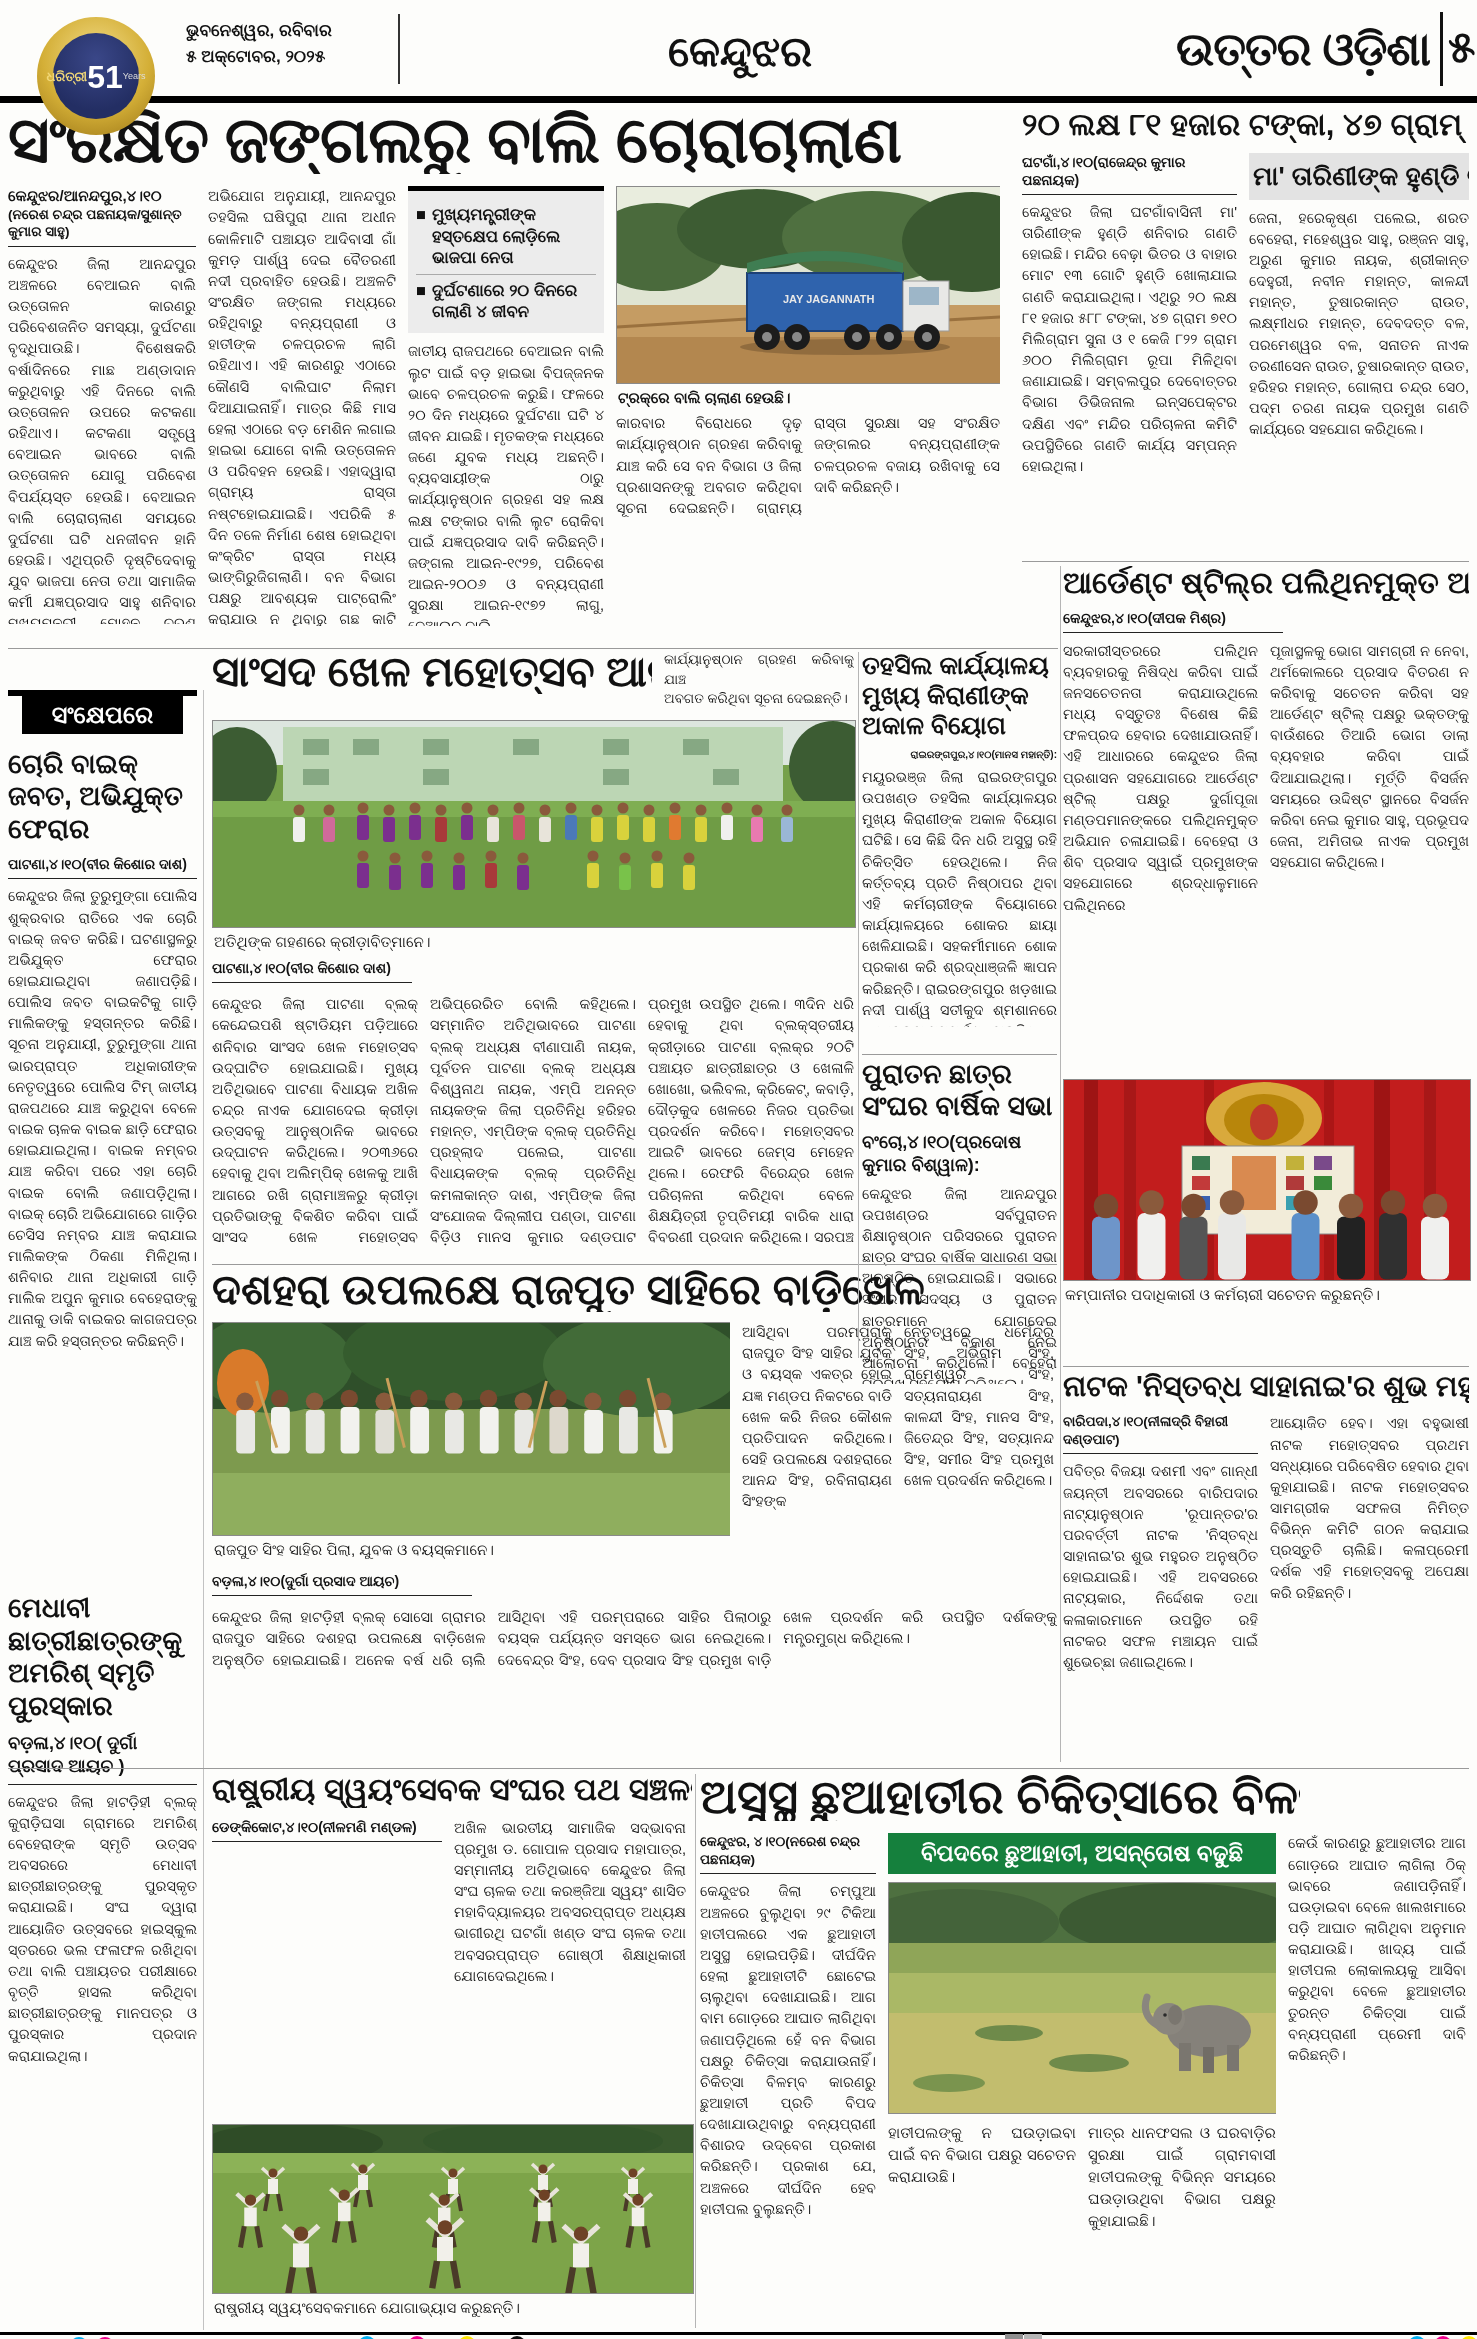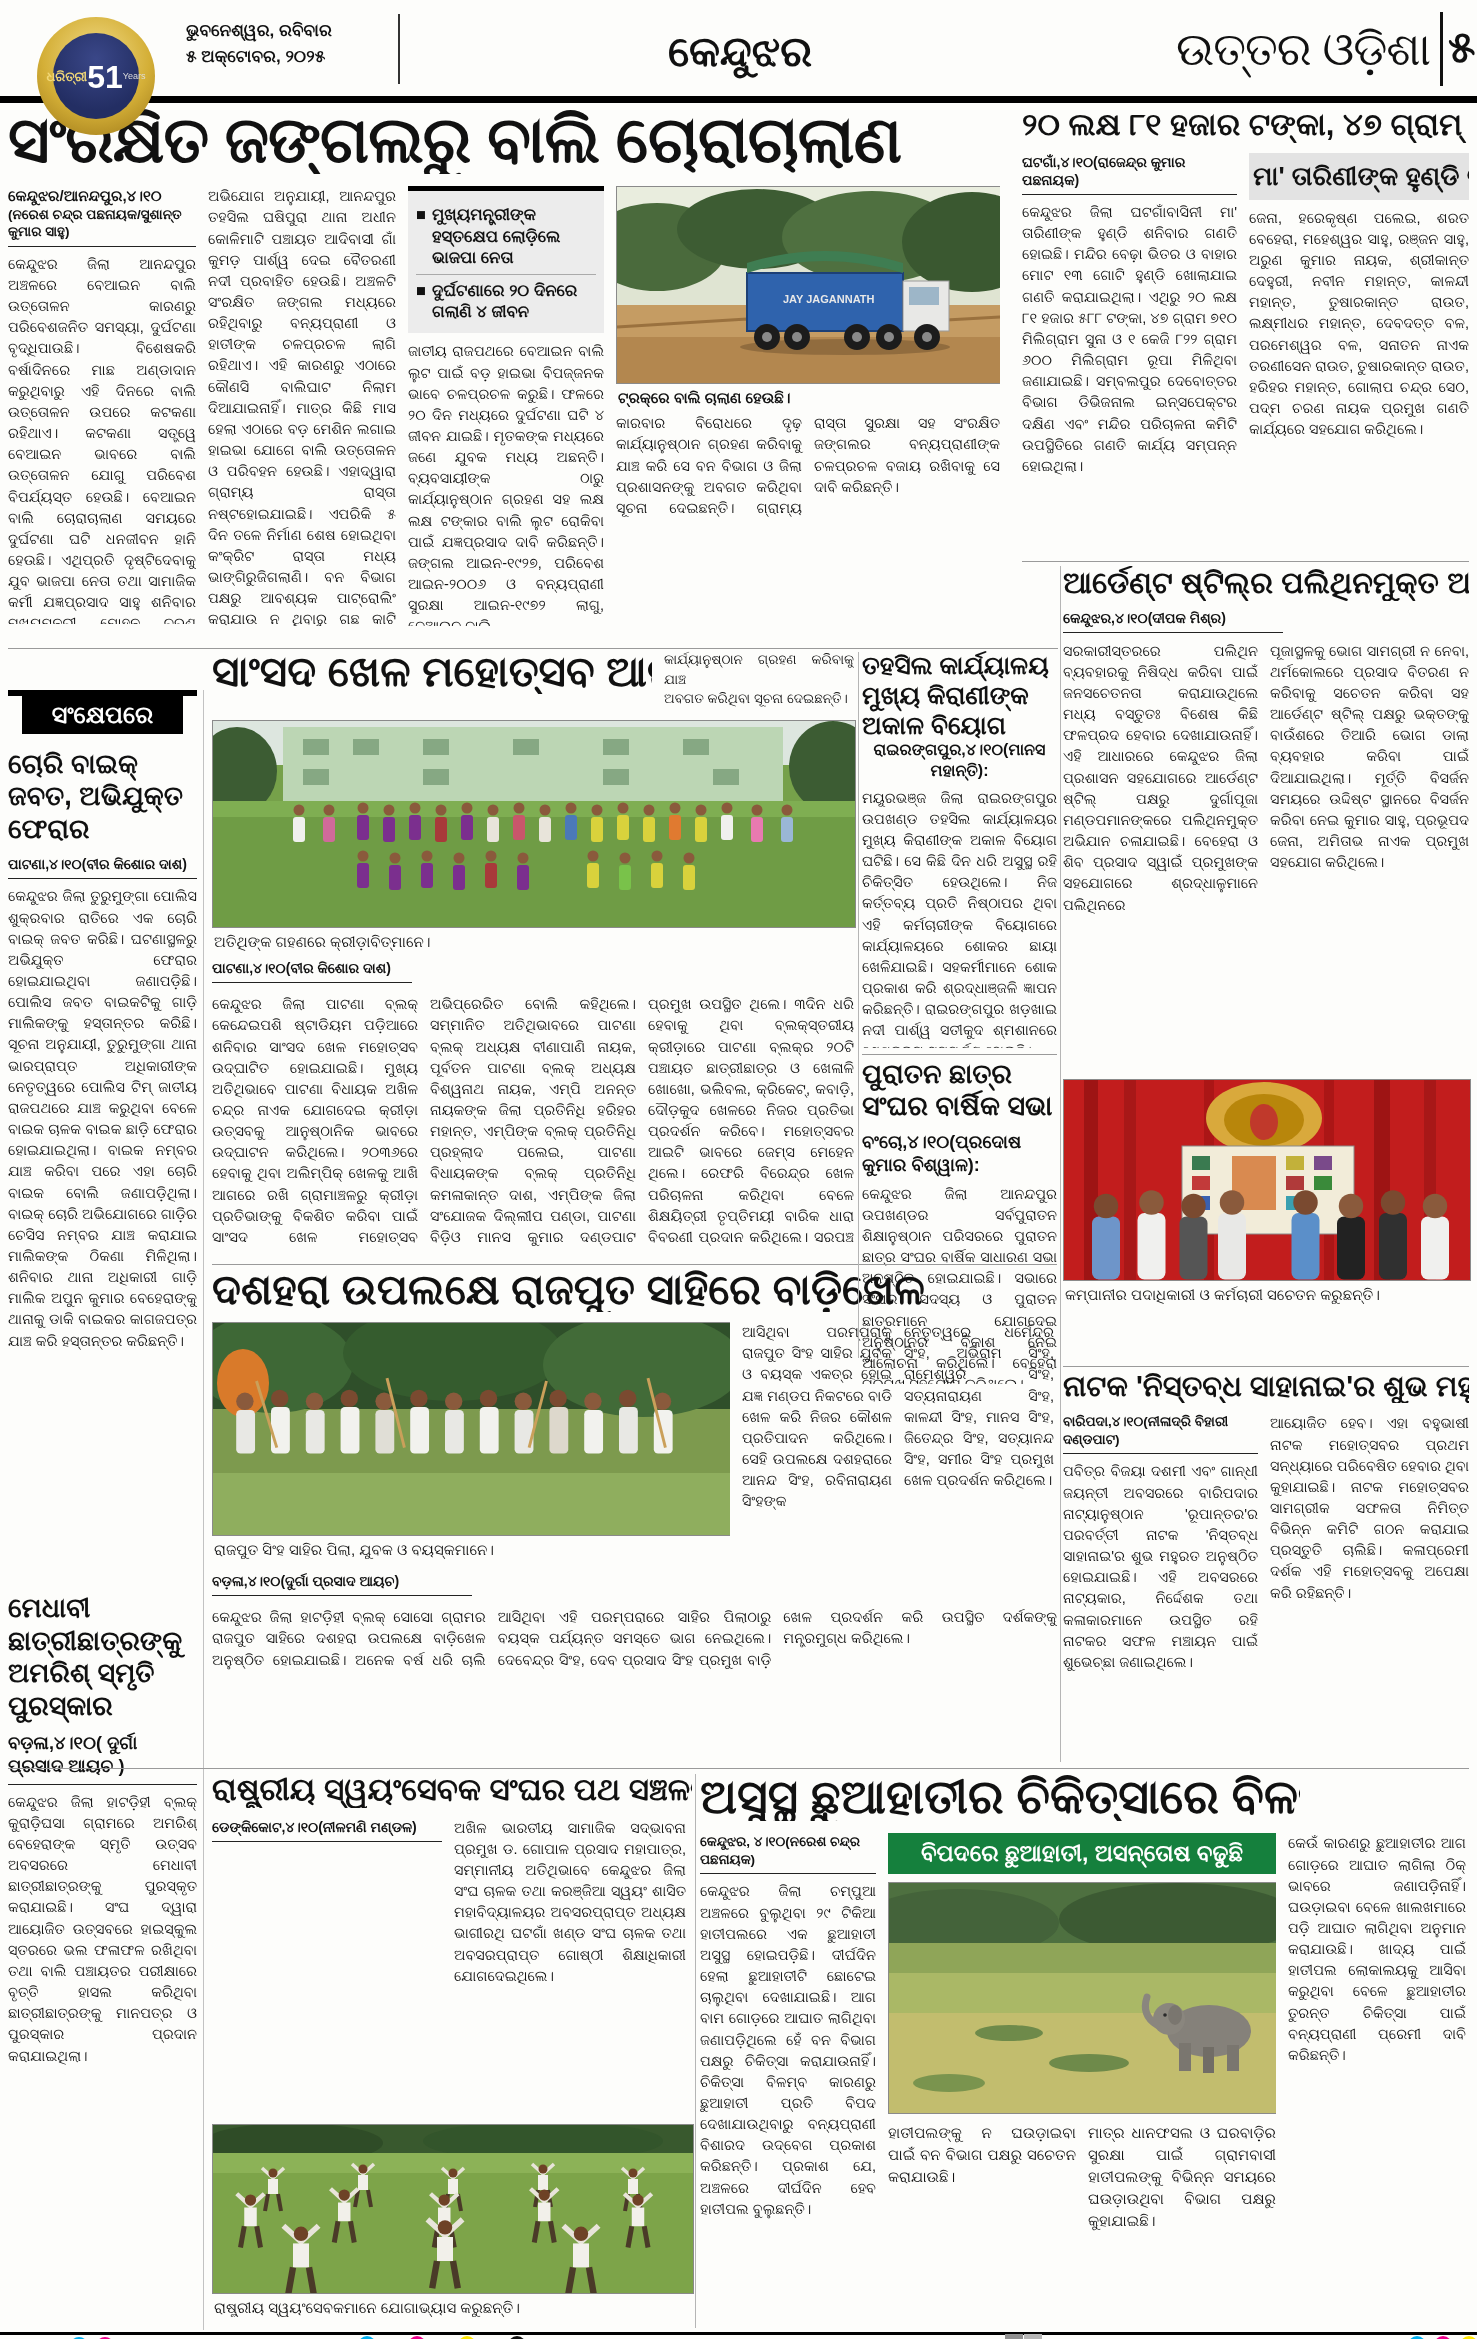--- a/index.html
+++ b/index.html
@@ -46,21 +46,21 @@
           <span style="font-size:9px;color:#ddd;">Years</span>
         </div>
       </div>
     </div>
     <div class="abs" style="left:186px;top:18px;width:200px;height:60px;font-weight:700;font-size:17px;line-height:1.5;">
       <div>ଭୁବନେଶ୍ୱର, ରବିବାର</div>
       <div>୫ ଅକ୍ଟୋବର, ୨୦୨୫</div>
     </div>
     <div class="abs" style="left:398px;top:14px;width:1.5px;height:70px;background:#333;"></div>
     <div class="abs" style="left:560px;top:28px;width:360px;text-align:center;font-size:42px;font-weight:800;">କେନ୍ଦୁଝର</div>
-    <div class="abs" style="left:1120px;top:22px;width:310px;text-align:right;font-size:46px;font-weight:400;letter-spacing:-1px;">ଉତ୍ତର ଓଡ଼ିଶା</div>
+    <div class="abs" style="left:1120px;top:22px;width:310px;text-align:right;font-size:46px;font-weight:700;letter-spacing:-1px;">ଉତ୍ତର ଓଡ଼ିଶା</div>
     <div class="abs" style="left:1440px;top:12px;width:2.5px;height:74px;background:#111;"></div>
     <div class="abs" style="left:1448px;top:22px;width:28px;font-size:44px;font-weight:800;">୫</div>
   </div>
   <div class="abs" style="left:0;top:96px;width:1477px;height:7px;background:#000;"></div>
 
   <section class="abs" style="left:8px;top:107px;width:1004px;height:538px;">
     <h1 class="hl-xl" style="width:1004px;">ସଂରକ୍ଷିତ ଜଙ୍ଗଲରୁ ବାଲି ଚୋରାଚାଲାଣ</h1>
     <div class="row" style="margin-top:12px;">
       <div class="col" style="width:188px;">
         <div class="byline">
@@ -213,21 +213,21 @@
     <div class="row" style="margin-top:8px;">
       <div class="col" style="width:200px;">
         <div class="byline" style="font-size:14px;">ପାଟଣା,୪।୧୦(ବୀର କିଶୋର ଦାଶ)</div>
       </div>
     </div>
     <div class="cols3 j" style="height:268px;margin-top:-46px;padding-top:50px;">କେନ୍ଦୁଝର ଜିଲା ପାଟଣା ବ୍ଲକ୍ କେନ୍ଦେଇପଶି ଷ୍ଟାଡିୟମ ପଡ଼ିଆରେ ଶନିବାର ସାଂସଦ ଖେଳ ମହୋତ୍ସବ ଉଦ୍‌ଘାଟିତ ହୋଇଯାଇଛି। ମୁଖ୍ୟ ଅତିଥିଭାବେ ପାଟଣା ବିଧାୟକ ଅଖିଳ ଚନ୍ଦ୍ର ନାଏକ ଯୋଗଦେଇ କ୍ରୀଡ଼ା ଉତ୍ସବକୁ ଆନୁଷ୍ଠାନିକ ଭାବରେ ଉଦ୍‌ଘାଟନ କରିଥିଲେ। ୨୦୩୬ରେ ହେବାକୁ ଥିବା ଅଲିମ୍ପିକ୍ ଖେଳକୁ ଆଖି ଆଗରେ ରଖି ଗ୍ରାମାଞ୍ଚଳରୁ କ୍ରୀଡ଼ା ପ୍ରତିଭାଙ୍କୁ ବିକଶିତ କରିବା ପାଇଁ ସାଂସଦ ଖେଳ ମହୋତ୍ସବ ଅଭିପ୍ରେରିତ ବୋଲି କହିଥିଲେ। ସମ୍ମାନିତ ଅତିଥିଭାବରେ ପାଟଣା ବ୍ଲକ୍ ଅଧ୍ୟକ୍ଷ ବୀଣାପାଣି ନାୟକ, ପୂର୍ବତନ ପାଟଣା ବ୍ଲକ୍ ଅଧ୍ୟକ୍ଷ ବିଶ୍ୱନାଥ ନାୟକ, ଏମ୍‌ପି ଅନନ୍ତ ନାୟକଙ୍କ ଜିଲା ପ୍ରତିନିଧି ହରିହର ମହାନ୍ତ, ଏମ୍‌ପିଙ୍କ ବ୍ଲକ୍ ପ୍ରତିନିଧି ପ୍ରହ୍ଲାଦ ପଲେଇ, ପାଟଣା ବିଧାୟକଙ୍କ ବ୍ଲକ୍ ପ୍ରତିନିଧି କମଳାକାନ୍ତ ଦାଶ, ଏମ୍‌ପିଙ୍କ ଜିଲା ସଂଯୋଜକ ଦିଲ୍ଲୀପ ପଣ୍ଡା, ପାଟଣା ବିଡ଼ିଓ ମାନସ କୁମାର ଦଣ୍ଡପାଟ ପ୍ରମୁଖ ଉପସ୍ଥିତ ଥିଲେ। ୩ଦିନ ଧରି ହେବାକୁ ଥିବା ବ୍ଲକ୍‌ସ୍ତରୀୟ କ୍ରୀଡ଼ାରେ ପାଟଣା ବ୍ଲକ୍‌ର ୨୦ଟି ପଞ୍ଚାୟତ ଛାତ୍ରୀଛାତ୍ର ଓ ଖେଳାଳି ଖୋଖୋ, ଭଲିବଲ, କ୍ରିକେଟ୍, କବାଡ଼ି, ଦୌଡ଼କୁଦ ଖେଳରେ ନିଜର ପ୍ରତିଭା ପ୍ରଦର୍ଶନ କରିବେ। ମହୋତ୍ସବର ଆଇଟି ଭାବରେ ଜେମ୍ସ ମେହେନ ଥିଲେ। ରେଫରି ବିରେନ୍ଦ୍ର ଖେଳ ପରିଚାଳନା କରିଥିବା ବେଳେ ଶିକ୍ଷୟିତ୍ରୀ ତୃପ୍ତିମୟୀ ବାରିକ ଧାରା ବିବରଣୀ ପ୍ରଦାନ କରିଥିଲେ। ସରପଞ୍ଚ ମୀନାକ୍ଷୀ ନାଏକ, ସ୍ଥାନୀୟ ନାଏକ, ପୋଲିସ ରାଉତ ମୁଣ୍ଡା ପ୍ରମୁଖ ସହଯୋଗ କରିଥିଲେ।</div>
   </section>
 
   <section class="abs" style="left:862px;top:650px;width:195px;height:402px;">
     <h3 class="hl-sm" style="font-size:25px;">ତହସିଲ କାର୍ଯ୍ୟାଳୟ ମୁଖ୍ୟ କିରାଣୀଙ୍କ ଅକାଳ ବିୟୋଗ</h3>
-    <div class="byline-plain" style="text-align:center;font-size:16px;">ରାଇରଙ୍ଗପୁର,୪।୧୦(ମାନସ ମହାନ୍ତି):</div>
+    <div class="byline-plain" style="text-align:right;font-size:10px;margin-top:8px;">ରାଇରଙ୍ଗପୁର,୪।୧୦(ମାନସ ମହାନ୍ତି):</div>
     <p class="j" style="margin:0;height:260px;">ମୟୂରଭଞ୍ଜ ଜିଲା ରାଇରଙ୍ଗପୁର ଉପଖଣ୍ଡ ତହସିଲ କାର୍ଯ୍ୟାଳୟର ମୁଖ୍ୟ କିରାଣୀଙ୍କ ଅକାଳ ବିୟୋଗ ଘଟିଛି। ସେ କିଛି ଦିନ ଧରି ଅସୁସ୍ଥ ରହି ଚିକିତ୍ସିତ ହେଉଥିଲେ। ନିଜ କର୍ତ୍ତବ୍ୟ ପ୍ରତି ନିଷ୍ଠାପର ଥିବା ଏହି କର୍ମଚାରୀଙ୍କ ବିୟୋଗରେ କାର୍ଯ୍ୟାଳୟରେ ଶୋକର ଛାୟା ଖେଳିଯାଇଛି। ସହକର୍ମୀମାନେ ଶୋକ ପ୍ରକାଶ କରି ଶ୍ରଦ୍ଧାଞ୍ଜଳି ଜ୍ଞାପନ କରିଛନ୍ତି। ରାଇରଙ୍ଗପୁର ଖଡ଼ଖାଇ ନଦୀ ପାର୍ଶ୍ୱ ସତୀକୁଦ ଶ୍ମଶାନରେ ଶେଷକୃତ୍ୟ ସମ୍ପର୍ଣ୍ଣ ହୋଇଛି।</p>
   </section>
 
   <section class="abs" style="left:862px;top:1058px;width:195px;height:300px;">
     <h3 class="hl-sm" style="font-size:27px;">ପୁରାତନ ଛାତ୍ର ସଂଘର ବାର୍ଷିକ ସଭା</h3>
     <div class="byline-plain" style="text-align:left;font-size:18px;margin-top:8px;">ବଂଚୋ,୪।୧୦(ପ୍ରଦୋଷ କୁମାର ବିଶ୍ୱାଳ):</div>
     <p class="j" style="margin:0;height:200px;">କେନ୍ଦୁଝର ଜିଲା ଆନନ୍ଦପୁର ଉପଖଣ୍ଡର ସର୍ବପୁରାତନ ଶିକ୍ଷାନୁଷ୍ଠାନ ପରିସରରେ ପୁରାତନ ଛାତ୍ର ସଂଘର ବାର୍ଷିକ ସାଧାରଣ ସଭା ଅନୁଷ୍ଠିତ ହୋଇଯାଇଛି। ସଭାରେ ସଂଘର ସଦସ୍ୟ ଓ ପୁରାତନ ଛାତ୍ରମାନେ ଯୋଗଦେଇ ଅନୁଷ୍ଠାନର ବିକାଶ ନେଇ ଆଲୋଚନା କରିଥିଲେ। ବେହେରା ପ୍ରମୁଖ ସହଯୋଗ କରିଥିଲେ।</p>
   </section>
 
   <section class="abs" style="left:1063px;top:566px;width:406px;height:796px;">

